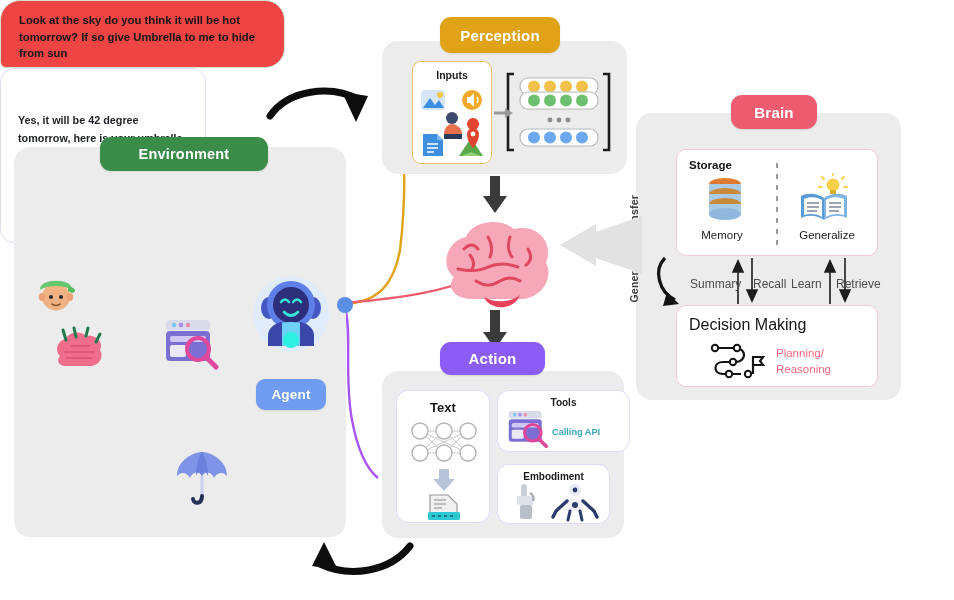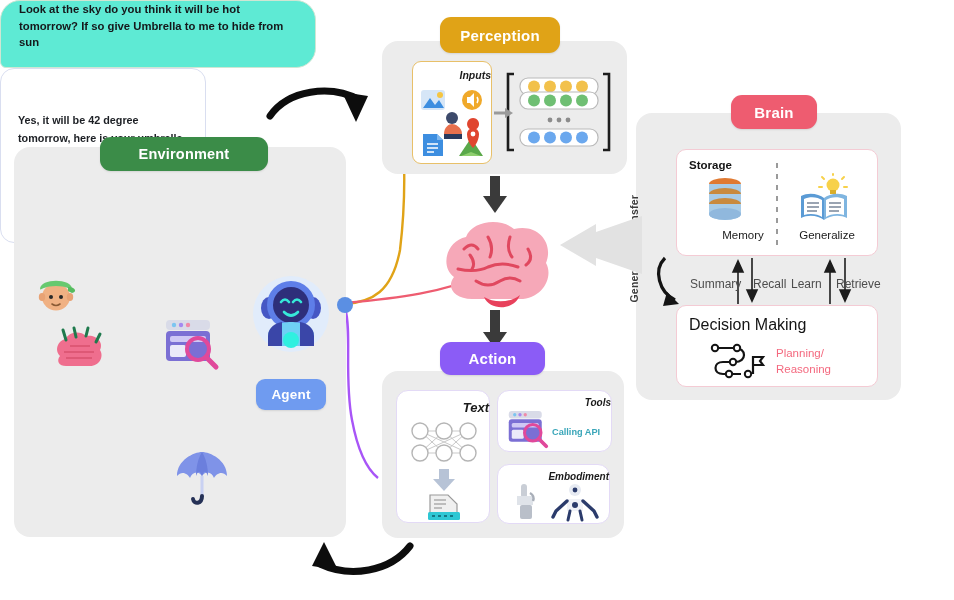--- a/index.html
+++ b/index.html
@@ -28,30 +28,30 @@
     border-radius: 16px;
     z-index: 10;
   }
 
   .card {
     position: absolute;
     background: #fff;
     border-radius: 12px;
   }
 
-  .cap { font-weight: bold; color: #1b1b1b; text-align: right; font-style: italic; }
+  .cap { font-weight: bold; color: #1b1b1b; text-align: center; }
 
   
   #env-panel { left: 14px; top: 147px; width: 332px; height: 390px; }
   #env-user-bubble {
-    left: 36px; top: 193px; width: 316px; height: 68px;
+    left: 36px; top: 193px; width: 285px; height: 68px;
     border: 1.4px solid #cfe6d3;
     border-radius: 20px 20px 20px 6px;
-    background: #5eead4; z-index: 20;
-    padding: 0 14px 0 18px;
+    background: #ef4444; z-index: 20;
+    padding: 11px 14px 0 18px;
   }
   #env-user-bubble .txt {
     font-size: 11.3px; font-weight: bold; color: #15171a; line-height: 16.5px;
   }
   #env-agent-bubble {
     left: 36px; top: 341px; width: 206px; height: 175px;
     border: 1.1px solid #d9def0; border-radius: 14px;
     background: #fff; z-index: 20; padding: 43px 12px 0 17px;
   }
   #env-agent-bubble .txt {
@@ -84,21 +84,21 @@
   #emb-wrap { position: absolute; left: 505px; top: 72px; z-index: 20; }
 
   
   #brain-center { position: absolute; left: 436px; top: 215px; z-index: 30; }
   .vert-arrow { position: absolute; z-index: 28; }
 
   
   #act-panel { left: 382px; top: 371px; width: 242px; height: 167px; }
   #act-pill { left: 440px; top: 342px; width: 105px; height: 33px; background: #8b5cf6; font-size: 15px; text-align: right; }
   #act-text-card { left: 396px; top: 390px; width: 94px; height: 133px; border: 1px solid #e3daf6; z-index: 20; }
-  #act-tools-card { left: 497px; top: 390px; width: 115px; height: 62px; border: 1px solid #e3daf6; z-index: 20; }
+  #act-tools-card { left: 497px; top: 390px; width: 133px; height: 62px; border: 1px solid #e3daf6; z-index: 20; }
   #act-emb-card { left: 497px; top: 464px; width: 113px; height: 60px; border: 1px solid #e3daf6; z-index: 20; }
   #act-text-card .cap { font-size: 13px; margin-top: 9px; }
   #act-tools-card .cap { font-size: 10px; margin-top: 6px; }
   #act-emb-card .cap { font-size: 10px; margin-top: 6px; }
   #calling-api {
     position: absolute; left: 552px; top: 427px;
     font-size: 9.2px; color: #3aa6b9; font-weight: bold; z-index: 22;
   }
 
   
@@ -382,21 +382,21 @@
 
   <svg style="position:absolute;left:703px;top:176px;z-index:22" width="44" height="48" viewBox="0 0 44 48">
     <ellipse cx="22" cy="8" rx="16" ry="6" fill="#e07a32"></ellipse>
     <path d="M6,8 v10 a16,6 0 0,0 32,0 V8 Z" fill="#a8cce8"></path>
     <ellipse cx="22" cy="18" rx="16" ry="6" fill="#c98a3e"></ellipse>
     <path d="M6,18 v10 a16,6 0 0,0 32,0 V18 Z" fill="#a8cce8"></path>
     <ellipse cx="22" cy="28" rx="16" ry="6" fill="#c98a3e"></ellipse>
     <path d="M6,28 v10 a16,6 0 0,0 32,0 V28 Z" fill="#a8cce8"></path>
     <ellipse cx="22" cy="38" rx="16" ry="6" fill="#90b8dd"></ellipse>
   </svg>
-  <div class="store-lbl" style="left:717px;top:229px;width:52px;text-align:center">Memory</div>
+  <div class="store-lbl" style="left:696px;top:229px;width:52px;text-align:center">Memory</div>
 
   <svg style="position:absolute;left:797px;top:174px;z-index:22" width="56" height="50" viewBox="0 0 56 50">
     <circle cx="36" cy="11" r="6.5" fill="#f7d14a"></circle>
     <rect x="33" y="16" width="6" height="4" fill="#d9ae2a"></rect>
     <path d="M36,1 v-1 M45,5 l2,-2 M27,5 l-2,-2 M47,13 h3 M22,13 h3" stroke="#f7d14a" stroke-width="2" stroke-linecap="round"></path>
     <path d="M4,22 C12,18 22,20 27,24 L27,46 C22,42 12,40 4,44 Z" fill="#5b9bd5"></path>
     <path d="M50,22 C42,18 32,20 27,24 L27,46 C32,42 42,40 50,44 Z" fill="#7fb5e0"></path>
     <path d="M7,25 C13,22 21,23 25,26 L25,43 C21,40 13,39 7,41 Z" fill="#fff"></path>
     <path d="M47,25 C41,22 33,23 29,26 L29,43 C33,40 41,39 47,41 Z" fill="#fff"></path>
     <path d="M10,29 h12 M10,33 h12 M10,37 h10 M32,29 h12 M32,33 h12 M32,37 h10" stroke="#7a8699" stroke-width="1.3"></path>

